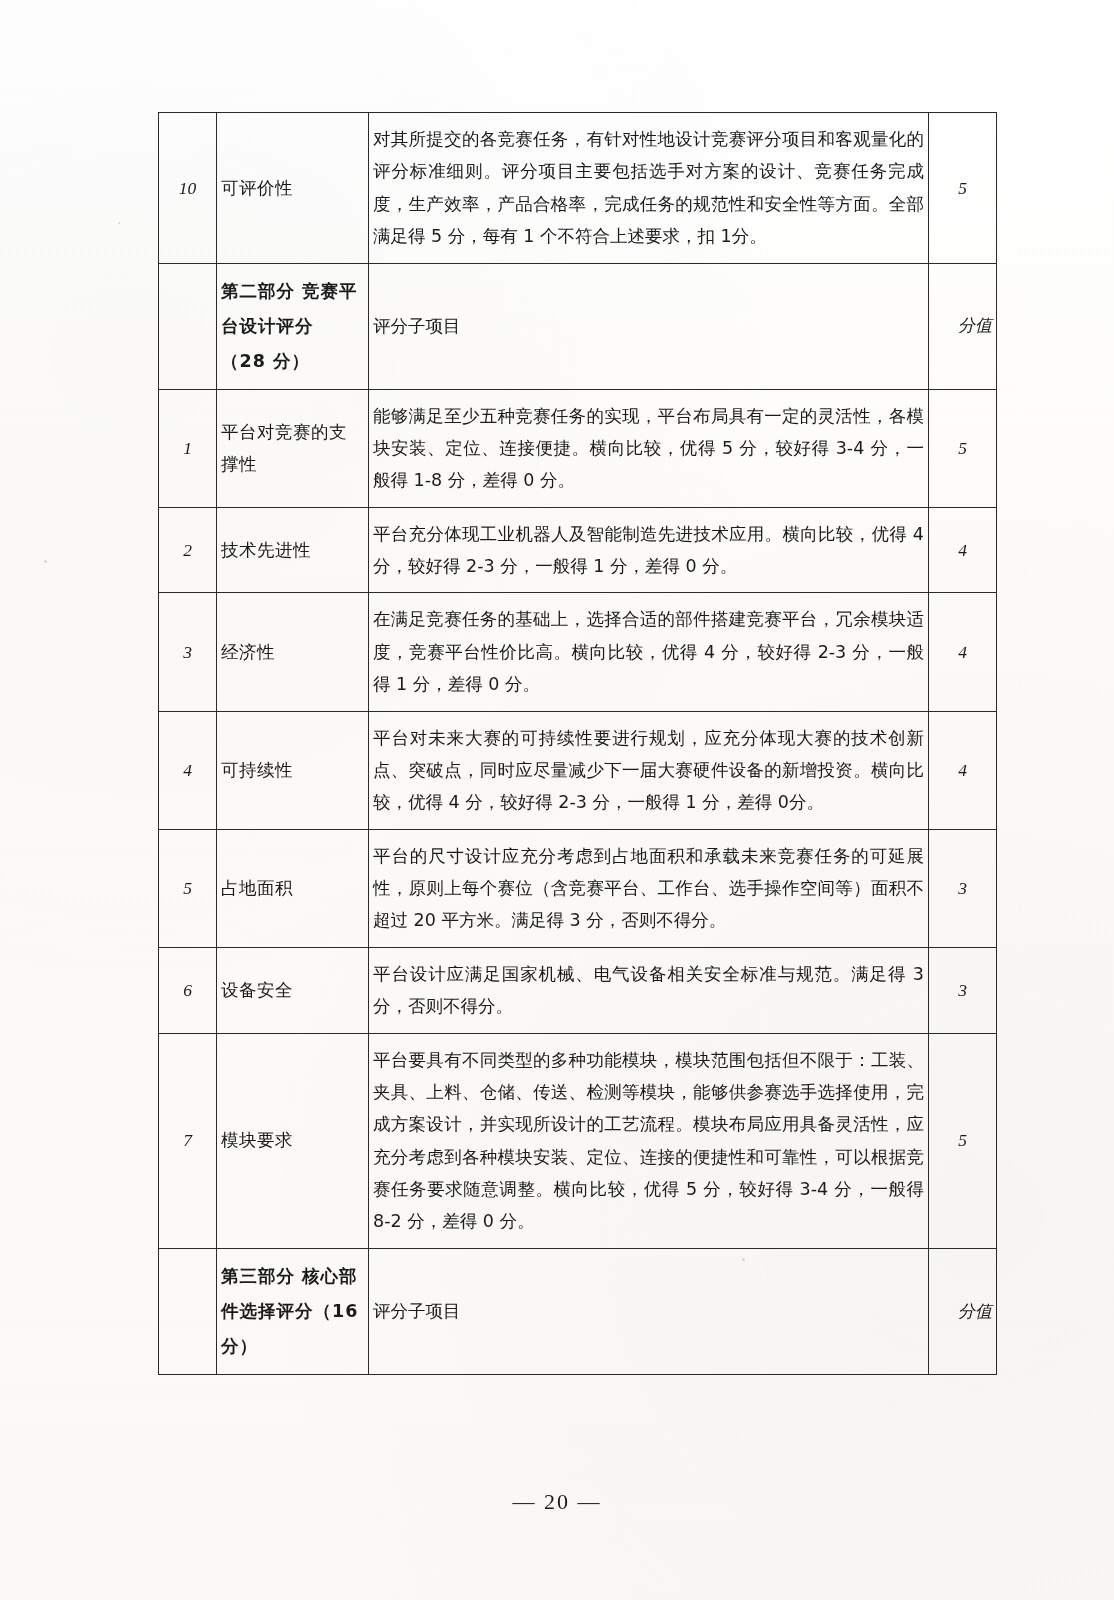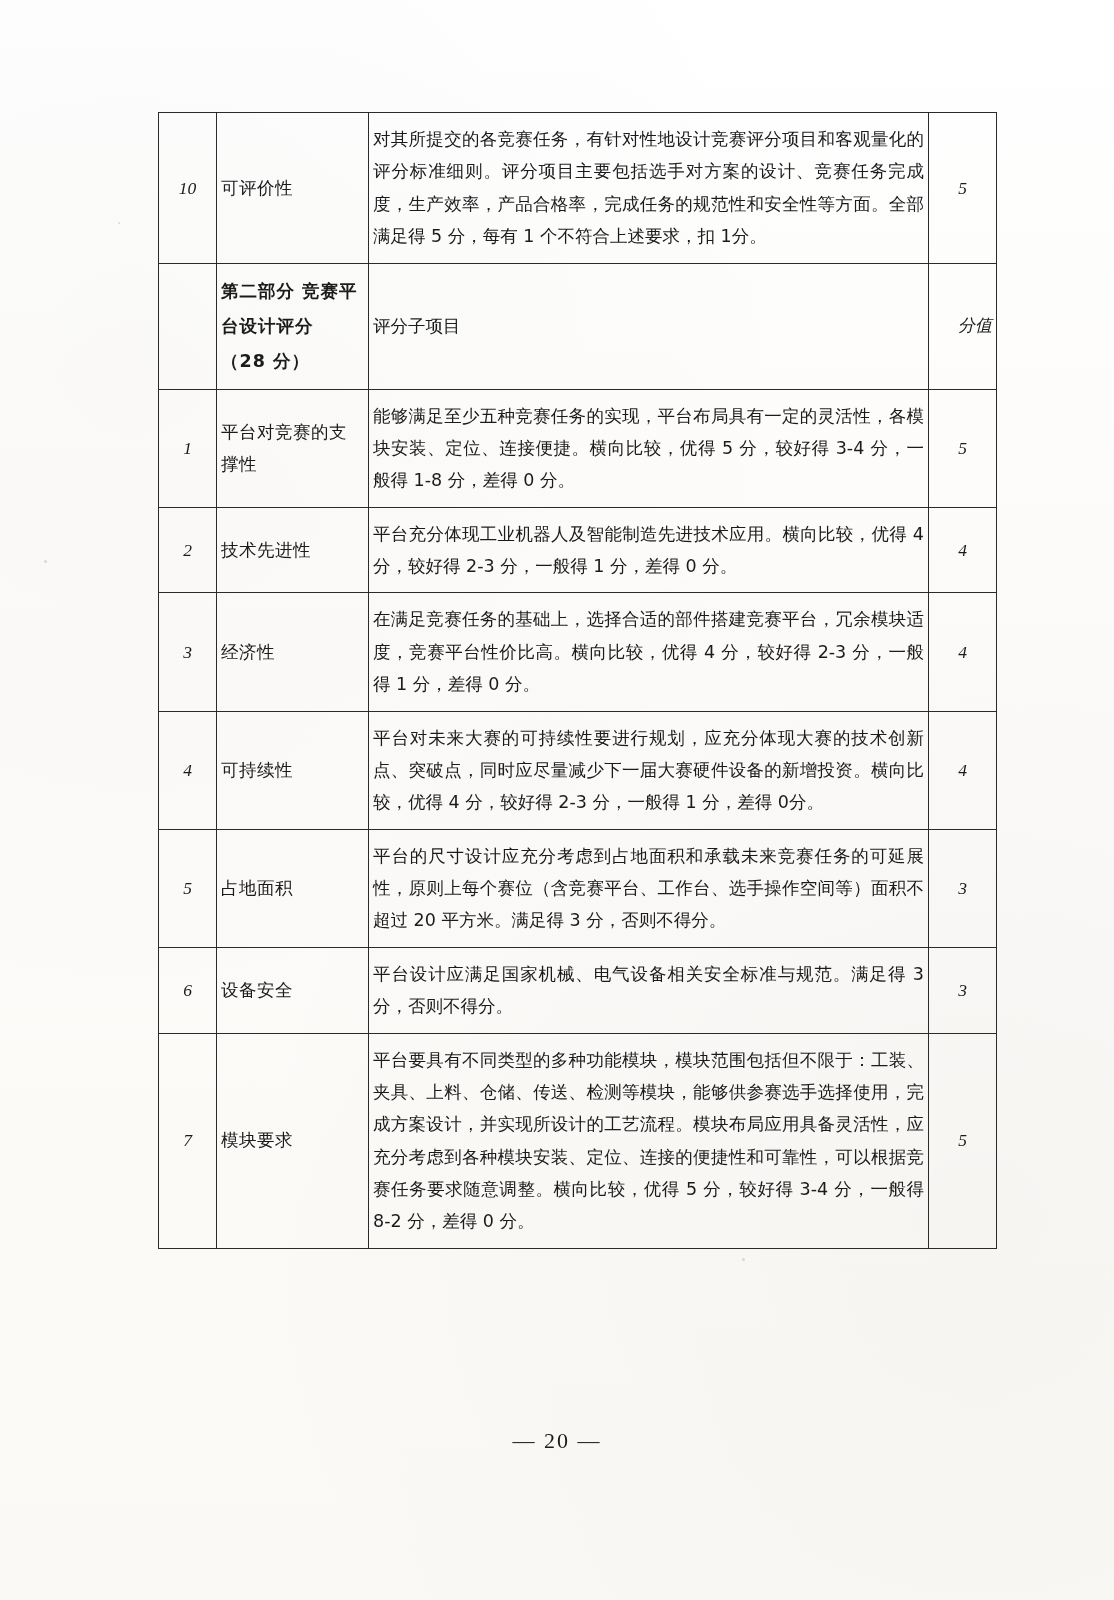--- a/index.html
+++ b/index.html
@@ -80,21 +80,21 @@
   }
   .section-head .cell-score {
     font-family: "DejaVu Sans", sans-serif;
     font-size: 17px;
     text-align: right;
   }
   .page-number {
     position: absolute;
     left: 0;
     right: 0;
-    top: 1428px;
+    top: 1489px;
     text-align: center;
     font-family: "Liberation Serif", serif;
     font-size: 22px;
     letter-spacing: 2px;
     color: #1b1b1b;
   }
   .speck {
     position: absolute;
     background: rgba(120,120,120,0.25);
     border-radius: 50%;
@@ -176,18 +176,24 @@
         <td class="cell-score col-score">3</td>
       </tr>
 
       <tr>
         <td class="cell-no col-no">7</td>
         <td class="cell-item col-item">模块要求</td>
         <td class="cell-desc col-desc">平台要具有不同类型的多种功能模块，模块范围包括但不限于：工装、夹具、上料、仓储、传送、检测等模块，能够供参赛选手选择使用，完成方案设计，并实现所设计的工艺流程。模块布局应用具备灵活性，应充分考虑到各种模块安装、定位、连接的便捷性和可靠性，可以根据竞赛任务要求随意调整。横向比较，优得 5 分，较好得 3-4 分，一般得 8-2 分，差得 0 分。</td>
         <td class="cell-score col-score">5</td>
       </tr>
 
+      <tr class="section-head">
+        <td class="cell-no col-no"></td>
+        <td class="cell-item col-item">第三部分 核心部件选择评分（16 分）</td>
+        <td class="cell-desc col-desc">评分子项目</td>
+        <td class="cell-score col-score">分值</td>
+      </tr>
 
     </tbody>
   </table>
 
   <div class="page-number">— 20 —</div>
 </div>
 
 </body></html>

